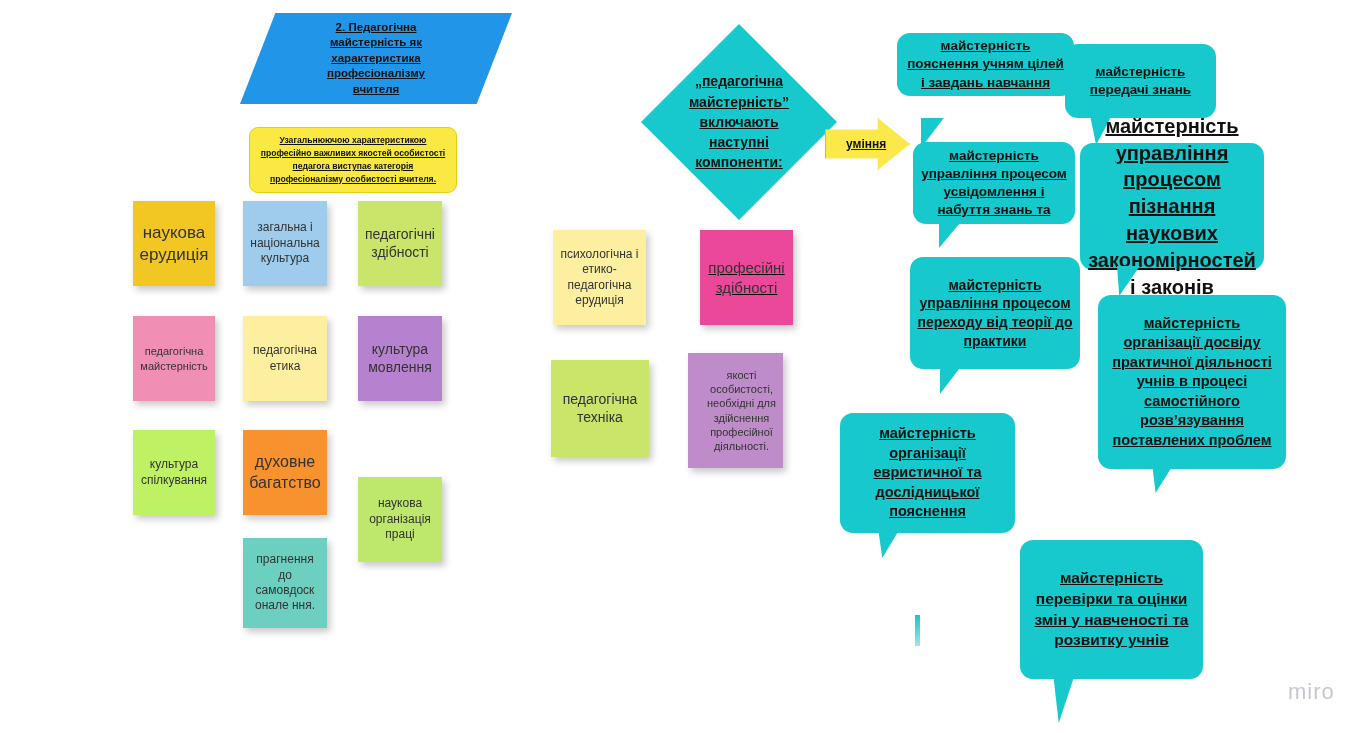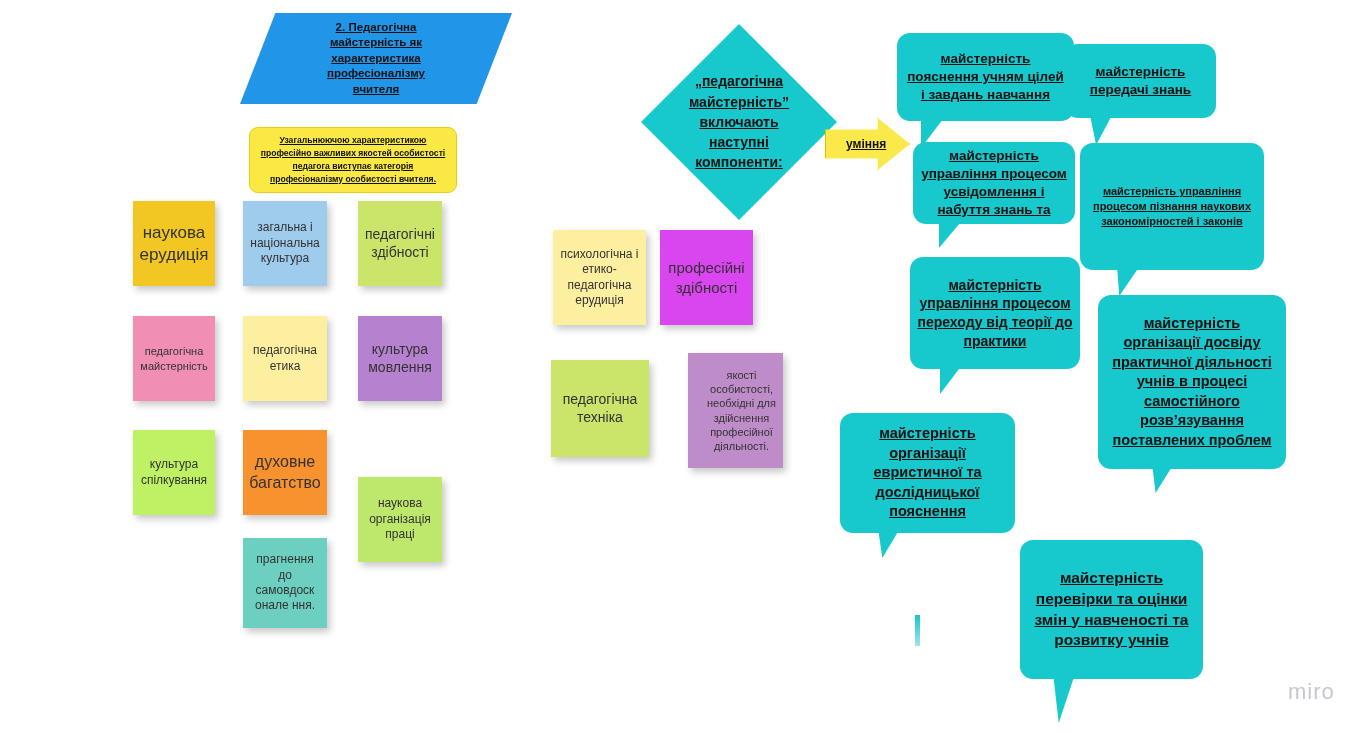--- a/index.html
+++ b/index.html
@@ -141,50 +141,50 @@
 
   <div class="abs diamond-wrap" style="left:641px;top:24px;width:196px;height:196px;">
     <div class="diamond-shape"></div>
     <div class="diamond-text">„педагогічна майстерність” включають наступні компоненти:</div>
   </div>
 
   <div id="component-notes">
       <div class="abs sticky" style="left: 553px; top: 230px; width: 93px; height: 95px; background: rgb(252, 239, 160);">
         <span style="font-size: 12px;">психологічна і етико-педагогічна ерудиція</span>
       </div>
-      <div class="abs sticky" style="left: 660px; top: 230px; width: 93px; height: 95px; background: #d946ef;">
+      <div class="abs sticky" style="left: 700px; top: 230px; width: 93px; height: 95px; background: #ec4899; text-decoration: underline;">
         <span style="font-size: 15px;">професійні здібності</span>
       </div>
       <div class="abs sticky" style="left: 551px; top: 360px; width: 98px; height: 97px; background: rgb(203, 229, 107);">
         <span style="font-size: 14px;">педагогічна техніка</span>
       </div>
       <div class="abs sticky" style="left: 688px; top: 353px; width: 95px; height: 115px; background: rgb(190, 140, 201); padding-left: 12px;">
         <span style="font-size: 11px;">якості особистості, необхідні для здійснення професійної діяльності.</span>
       </div>
     </div>
 
   <div class="abs arrow-shape" style="left:825px;top:118px;width:85px;height:52px;">
     <div class="atext">уміння</div>
   </div>
 
   <div id="skill-callouts">
-      <div class="abs callout" style="left: 897px; top: 33px; width: 177px; height: 88px;">
+      <div class="abs callout" style="left: 897px; top: 33px; width: 177px; height: 63px;">
         <div class="ctext" style="font-size: 13.5px;">майстерність пояснення учням цілей і завдань навчання</div>
       </div>
       <div class="tail" style="left: 921px; top: 118px; width: 38px; height: 30px; clip-path: polygon(0% 0%, 60% 0%, 0% 100%);"></div>
       <div class="abs callout" style="left: 1065px; top: 44px; width: 151px; height: 74px;">
         <div class="ctext" style="font-size: 13.5px;">майстерність передачі знань</div>
       </div>
       <div class="tail" style="left: 1090px; top: 115px; width: 34px; height: 30px; clip-path: polygon(0% 0%, 65% 0%, 18% 100%);"></div>
       <div class="abs callout" style="left: 913px; top: 142px; width: 162px; height: 82px;">
         <div class="ctext" style="font-size: 13.5px;">майстерність управління процесом усвідомлення і набуття знань та</div>
       </div>
       <div class="tail" style="left: 939px; top: 220px; width: 38px; height: 28px; clip-path: polygon(0% 0%, 62% 0%, 0% 100%);"></div>
       <div class="abs callout" style="left: 1080px; top: 143px; width: 184px; height: 127px;">
-        <div class="ctext" style="font-size: 11px;">майстерність управління процесом пізнання наукових закономірностей і законів</div>
+        <div class="ctext" style="font-size: 20px;">майстерність управління процесом пізнання наукових закономірностей і законів</div>
       </div>
       <div class="tail" style="left: 1117px; top: 266px; width: 38px; height: 30px; clip-path: polygon(0% 0%, 60% 0%, 6% 100%);"></div>
       <div class="abs callout" style="left: 910px; top: 257px; width: 170px; height: 112px;">
         <div class="ctext" style="font-size: 14px;">майстерність управління процесом переходу від теорії до практики</div>
       </div>
       <div class="tail" style="left: 940px; top: 364px; width: 38px; height: 30px; clip-path: polygon(0% 0%, 60% 0%, 0% 100%);"></div>
       <div class="abs callout" style="left: 1098px; top: 295px; width: 188px; height: 174px;">
         <div class="ctext" style="font-size: 14.5px;">майстерність організації досвіду практичної діяльності учнів в процесі самостійного розв’язування поставлених проблем</div>
       </div>
       <div class="tail" style="left: 1152px; top: 463px; width: 36px; height: 30px; clip-path: polygon(0% 0%, 62% 0%, 10% 100%);"></div>

